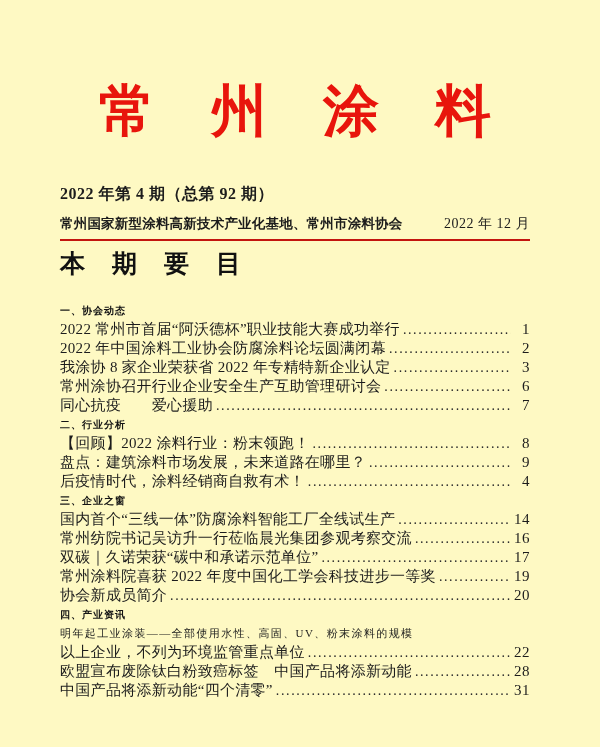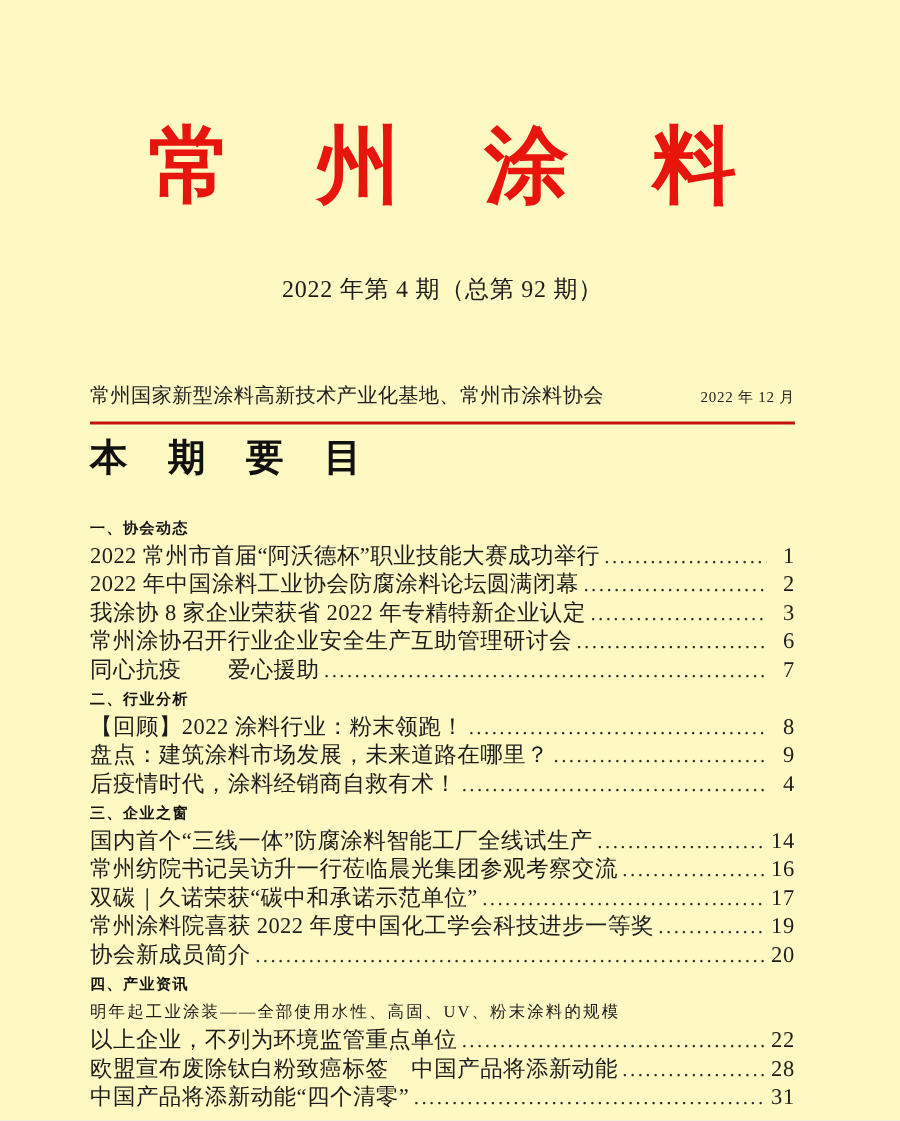--- a/index.html
+++ b/index.html
@@ -9,29 +9,29 @@
     font-family:"Liberation Serif","DejaVu Serif",serif;
   }
   .content { position:absolute; left:60px; top:0; width:470px; }
 
   .masthead {
     margin-top:78px; text-align:center; white-space:nowrap;
     font-weight:700; font-size:56px; line-height:1.2;
     color:#e8150c;
   }
   .issue-line {
-    margin-top:30px; text-align:center;
-    font-weight:400; font-size:16px; line-height:22px; letter-spacing:0.5px;
+    margin-top:30px; text-align:left;
+    font-weight:700; font-size:16px; line-height:22px; letter-spacing:0.5px;
   }
   .pub-row {
     margin-top:10px; display:flex; justify-content:space-between;
     align-items:baseline; line-height:18px;
   }
-  .publisher { font-weight:400; font-size:13.5px; letter-spacing:0.2px;margin-top:40px; }
-  .pub-date  { font-size:10px; letter-spacing:0.5px; }
+  .publisher { font-weight:700; font-size:13.5px; letter-spacing:0.2px; }
+  .pub-date  { font-size:14px; letter-spacing:0.5px; }
   .red-rule  { margin-top:6px; height:2.5px; background:#c3150e; }
 
   .toc-heading {
     margin-top:7px; text-align:left;
     font-weight:700; font-size:25px; line-height:32px; letter-spacing:1px;
     color:#111;
   }
 
   .toc { margin-top:2px; }
   .section-heading {

